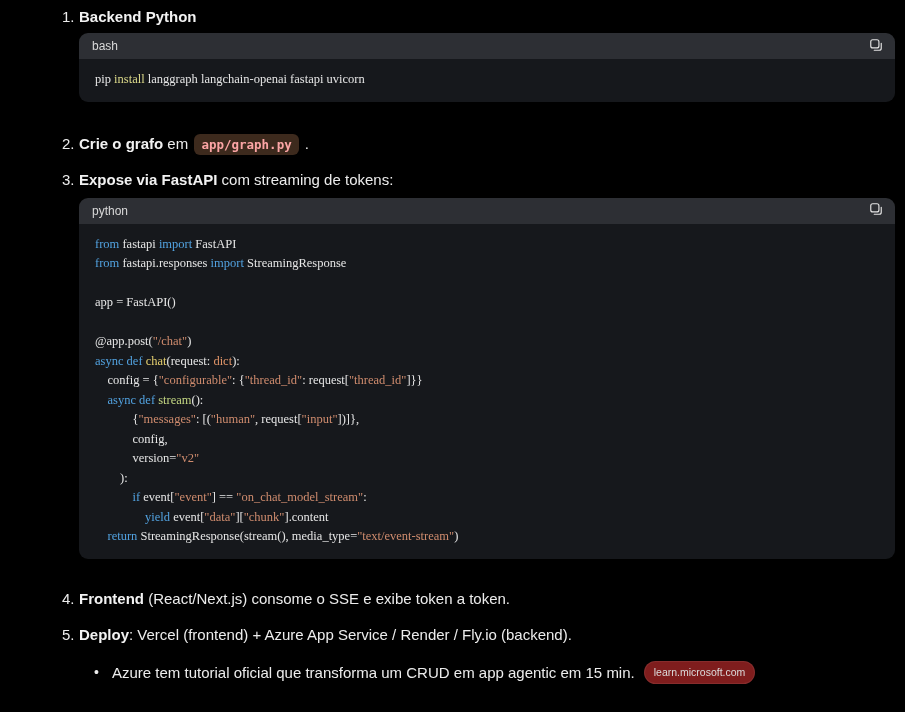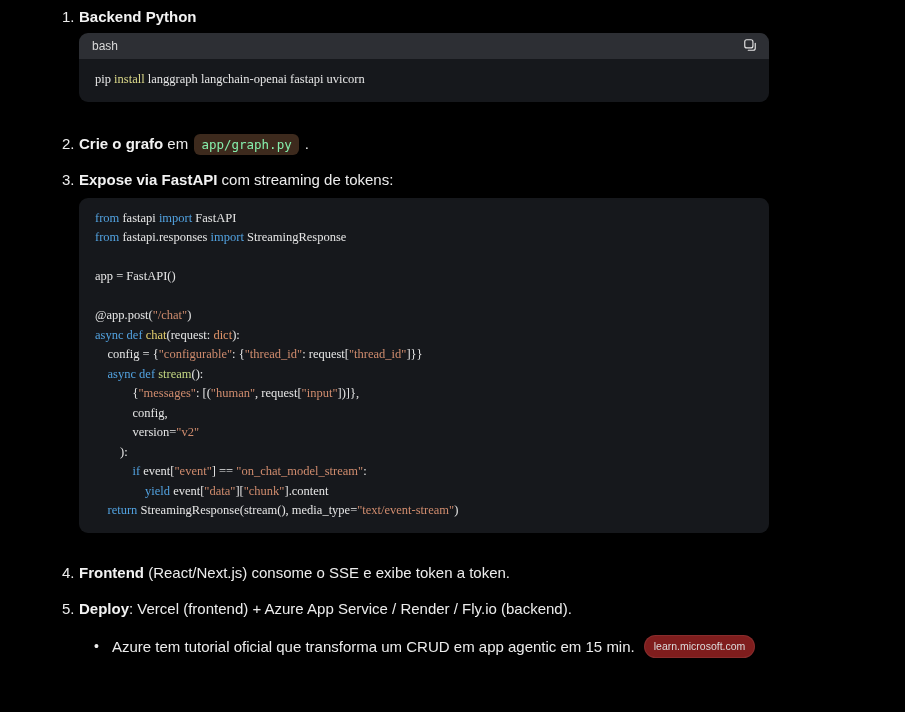--- a/index.html
+++ b/index.html
@@ -25,34 +25,35 @@
   .li .marker {
     flex: 0 0 17px;
   }
   .li .li-text { flex: 1 1 auto; }
   .seg-bold { font-weight: 700; color: #f2f2f2; }
   .seg-plain { font-weight: 400; }
   .seg-inline-code {
     font-family: "DejaVu Sans Mono", "Liberation Mono", monospace;
     font-size: 12.5px;
     background: #3d2a1d;
-    color: #86efac;
+    color: #fca5a5;
     border-radius: 6px;
     padding: 2.5px 7px 3px 7px;
     margin: 0 2px;
     white-space: nowrap;
+    font-weight: bold;
   }
   .row-1 { margin-top: 0; }
   .row-2 { margin-top: 31px; }
   .row-3 { margin-top: 14px; }
   .row-4 { margin-top: 29px; }
   .row-5 { margin-top: 15px; }
   
   .codeblock {
-    width: 690px;
+    width: 816px;
     margin-left: 17px;
     border-radius: 9px;
     overflow: hidden;
   }
   .cb-1 { margin-top: 6px; }
   .cb-2 { margin-top: 8px; }
   .code-header {
     height: 26px;
     background: #2d2f34;
     display: flex;
@@ -144,20 +145,31 @@
     <span class="marker">2.</span>
     <span class="li-text"><span class="seg-bold">Crie o grafo</span><span class="seg-plain"> em </span><span class="seg-inline-code">app/graph.py</span><span class="seg-plain"> .</span></span>
   </div>
 
   <div class="li row-3">
     <span class="marker">3.</span>
     <span class="li-text"><span class="seg-bold">Expose via FastAPI</span><span class="seg-plain"> com streaming de tokens:</span></span>
   </div>
 
   <div class="codeblock cb-2">
+    <div class="code-header">
+      <span class="code-lang">python</span>
+      <button class="copy-btn">
+        <span>
+          <svg width="14" height="14" viewBox="0 0 24 24" fill="none" stroke="#e3e3e3" stroke-width="2" stroke-linecap="round" stroke-linejoin="round">
+            <rect x="3" y="3" width="14" height="14" rx="3.5"></rect>
+            <path d="M9 21h8.5a3.5 3.5 0 0 0 3.5-3.5V9"></path>
+          </svg>
+        </span>
+      </button>
+    </div>
     <div class="code-body">
         <div class="code-line"><span class="tok-keyword">from</span><span class="tok-plain"> fastapi </span><span class="tok-keyword">import</span><span class="tok-plain"> FastAPI</span></div>
         <div class="code-line"><span class="tok-keyword">from</span><span class="tok-plain"> fastapi.responses </span><span class="tok-keyword">import</span><span class="tok-plain"> StreamingResponse</span></div>
         <div class="code-line">&nbsp;</div>
         <div class="code-line"><span class="tok-plain">app = FastAPI()</span></div>
         <div class="code-line">&nbsp;</div>
         <div class="code-line"><span class="tok-plain">@app.post(</span><span class="tok-string">"/chat"</span><span class="tok-plain">)</span></div>
         <div class="code-line"><span class="tok-keyword">async</span><span class="tok-plain"> </span><span class="tok-keyword">def</span><span class="tok-plain"> </span><span class="tok-function">chat</span><span class="tok-plain">(request: </span><span class="tok-type">dict</span><span class="tok-plain">):</span></div>
         <div class="code-line"><span class="tok-plain">    config = {</span><span class="tok-string">"configurable"</span><span class="tok-plain">: {</span><span class="tok-string">"thread_id"</span><span class="tok-plain">: request[</span><span class="tok-string">"thread_id"</span><span class="tok-plain">]}}</span></div>
         <div class="code-line"><span class="tok-plain">    </span><span class="tok-keyword">async</span><span class="tok-plain"> </span><span class="tok-keyword">def</span><span class="tok-plain"> </span><span class="tok-function2">stream</span><span class="tok-plain">():</span></div>

